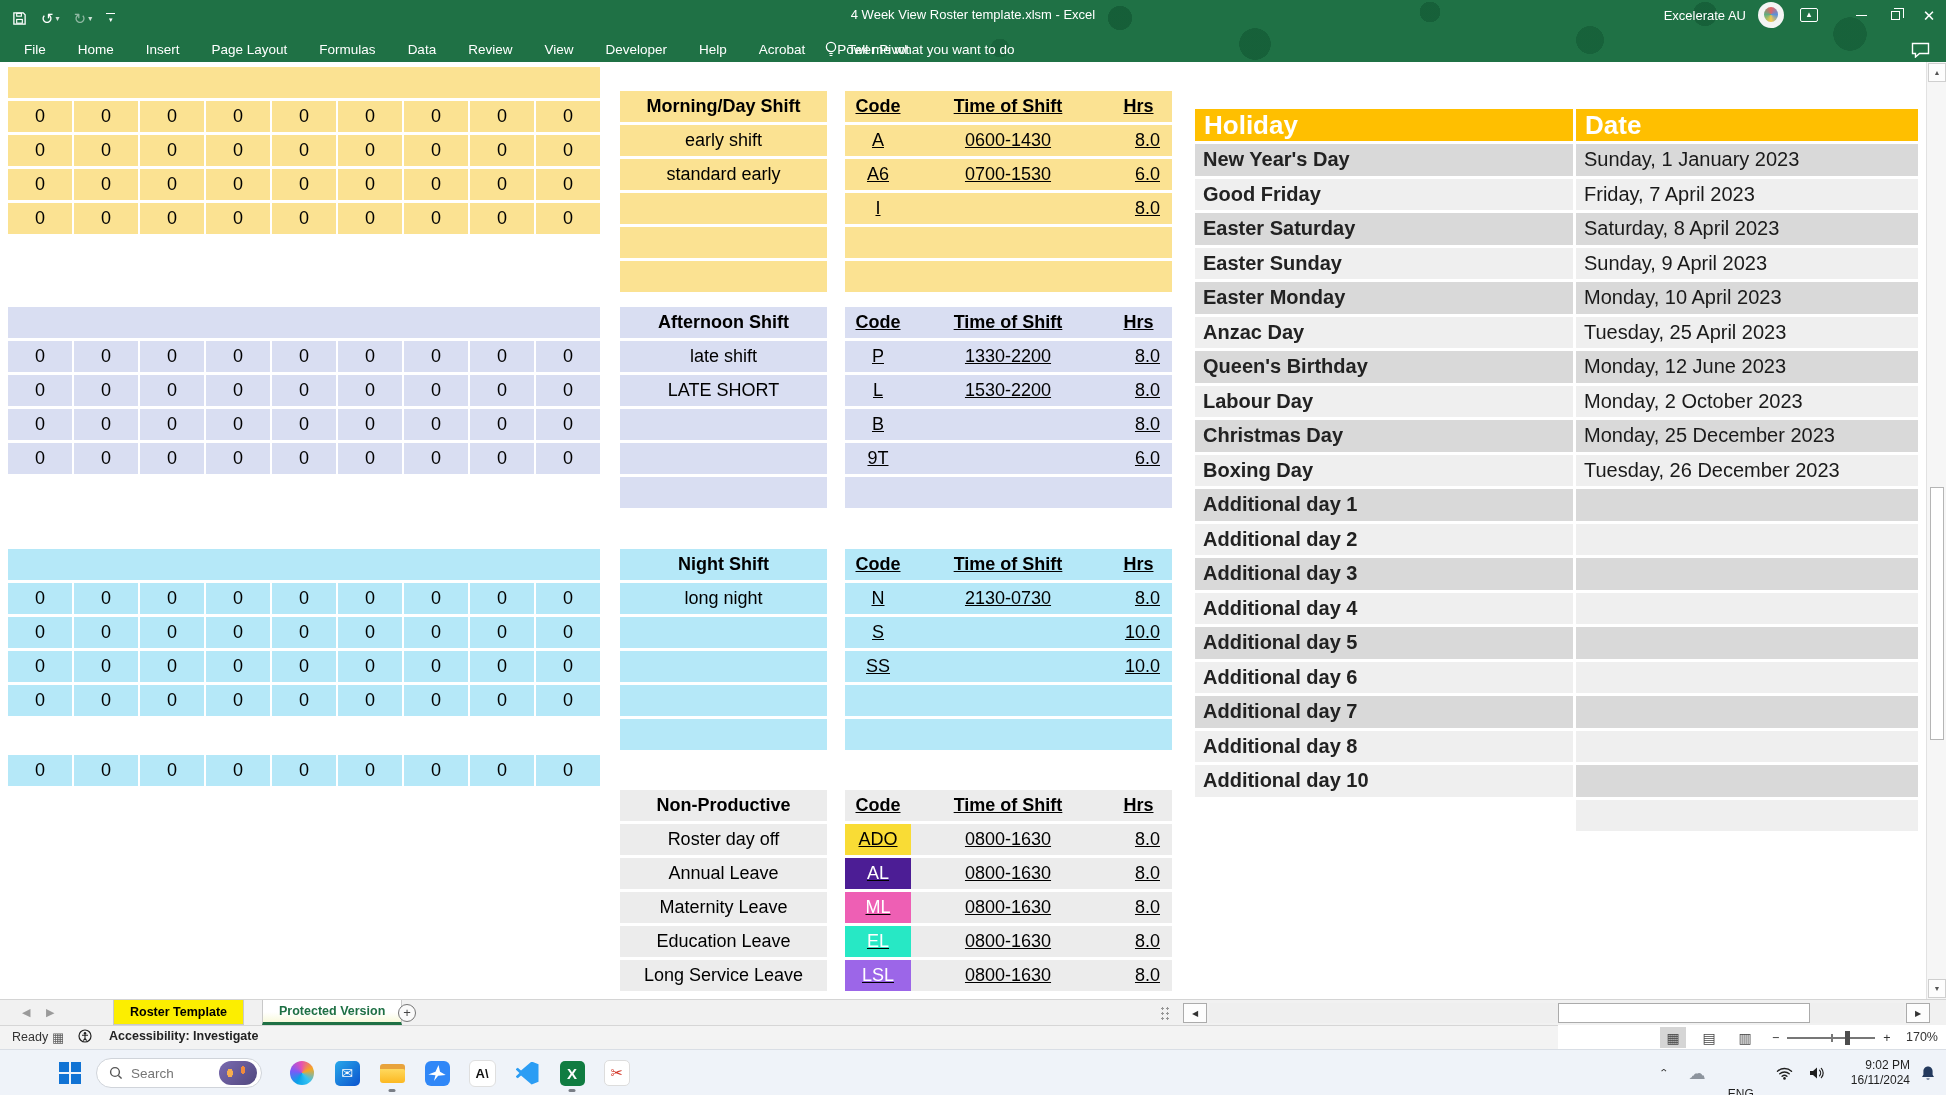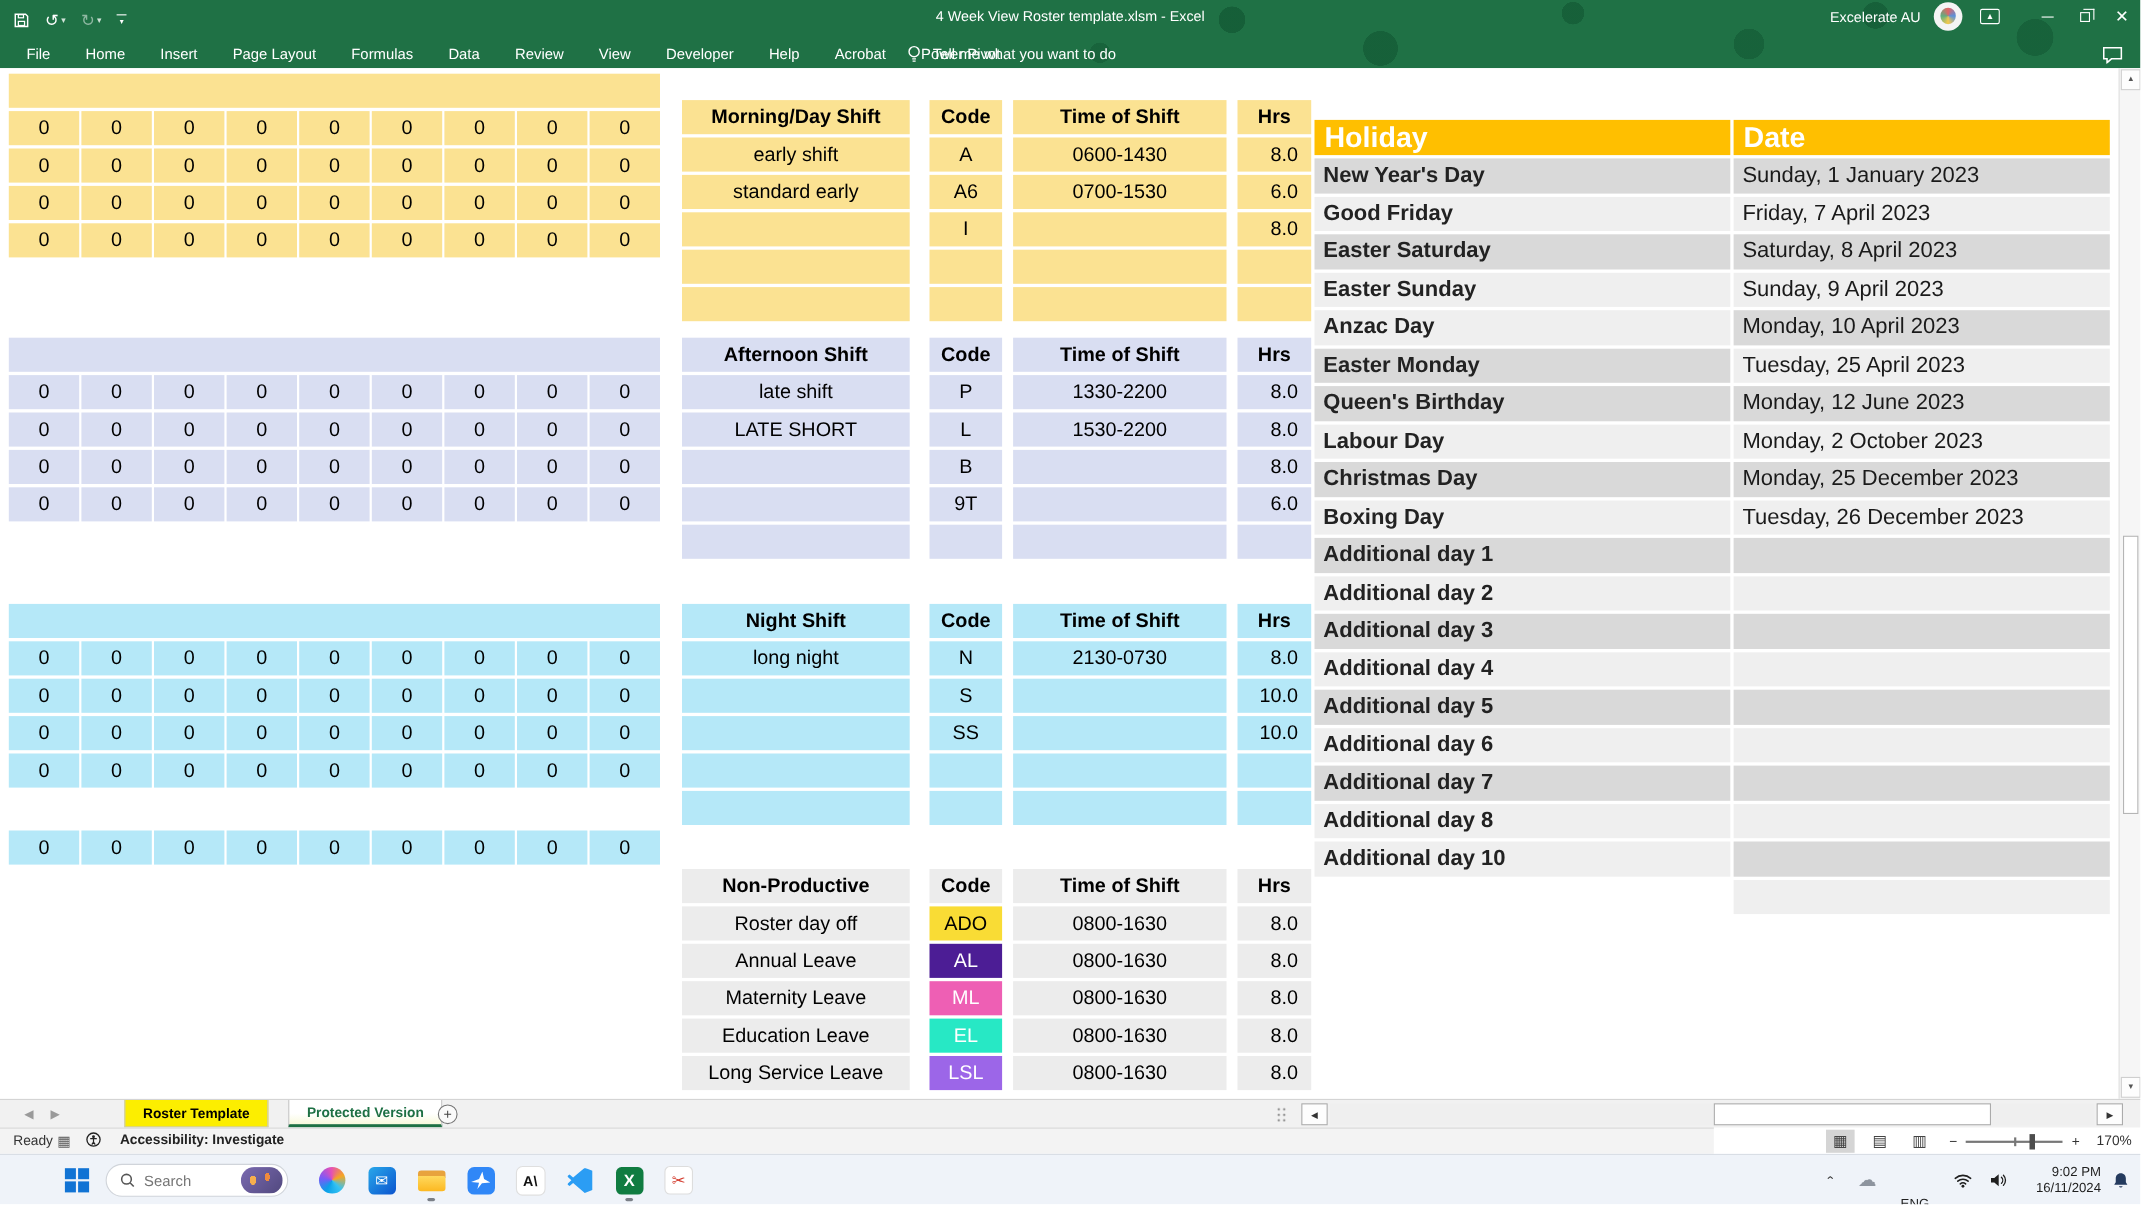--- a/index.html
+++ b/index.html
@@ -56,21 +56,21 @@
   .zstrip { grid-column:1/-1; height:31px; }
   .zcell { text-align:center; font-size:18px; line-height:31px; color:#000; }
   #zg0 { top:5px; } #zg1 { top:245px; } #zg2 { top:487px; } #zg3 { top:693px; }
   .th-yellow > div   { background:var(--c-yellow,#fbe292); }
   .th-lavender > div { background:var(--c-lavender,#d9def2); }
   .th-cyan > div     { background:var(--c-cyan,#b5e8f8); }
   .th-gray > div     { background:var(--c-gray,#ececec); }
 
   .shift-name { position:absolute; left:620px; width:207px; display:flex; flex-direction:column; gap:3px; }
   .shift-body { position:absolute; left:845px; width:381px; display:grid;
-    grid-template-columns:66px 194px 67px; grid-auto-rows:31px; gap:3px 10px; }
+    grid-template-columns:66px 194px 67px; grid-auto-rows:31px; gap:3px 0;text-decoration:underline; }
   .scell { font-size:18px; line-height:31px; text-align:center; color:#000; height:31px; white-space:nowrap; }
   .scell.head { font-weight:bold; }
   .scell.hrs { text-align:right; padding-right:12px; }
   #sn0,#sb0 { top:5px;margin-top:24px; } #sn1,#sb1 { top:245px; } #sn2,#sb2 { top:487px; } #sn3,#sb3 { top:728px; }
 
   .hol-col { position:absolute; top:6px; display:flex; flex-direction:column; gap:3px; }
   #hol-names { left:1195px; width:378px; }
   #hol-dates { left:1576px; width:342px; }
   .hol-head { height:32px; line-height:32px; background:var(--c-holiday_header,#ffbf00); color:#fff;
     font-size:26px; font-weight:bold; padding-left:9px; white-space:nowrap;margin-top:41px; }
@@ -471,22 +471,22 @@
         <div class="scell">0800-1630</div>
         <div class="scell hrs">8.0</div>
       </div>
 
     <div id="hol-names" class="hol-col">
         <div class="hol-head">Holiday</div>
         <div class="hrow name dark">New Year's Day</div>
         <div class="hrow name light">Good Friday</div>
         <div class="hrow name dark">Easter Saturday</div>
         <div class="hrow name light">Easter Sunday</div>
+        <div class="hrow name dark">Easter Monday</div>
         <div class="hrow name light">Anzac Day</div>
-        <div class="hrow name dark">Easter Monday</div>
         <div class="hrow name dark">Queen's Birthday</div>
         <div class="hrow name light">Labour Day</div>
         <div class="hrow name dark">Christmas Day</div>
         <div class="hrow name light">Boxing Day</div>
         <div class="hrow name dark">Additional day 1</div>
         <div class="hrow name light">Additional day 2</div>
         <div class="hrow name dark">Additional day 3</div>
         <div class="hrow name light">Additional day 4</div>
         <div class="hrow name dark">Additional day 5</div>
         <div class="hrow name light">Additional day 6</div>

